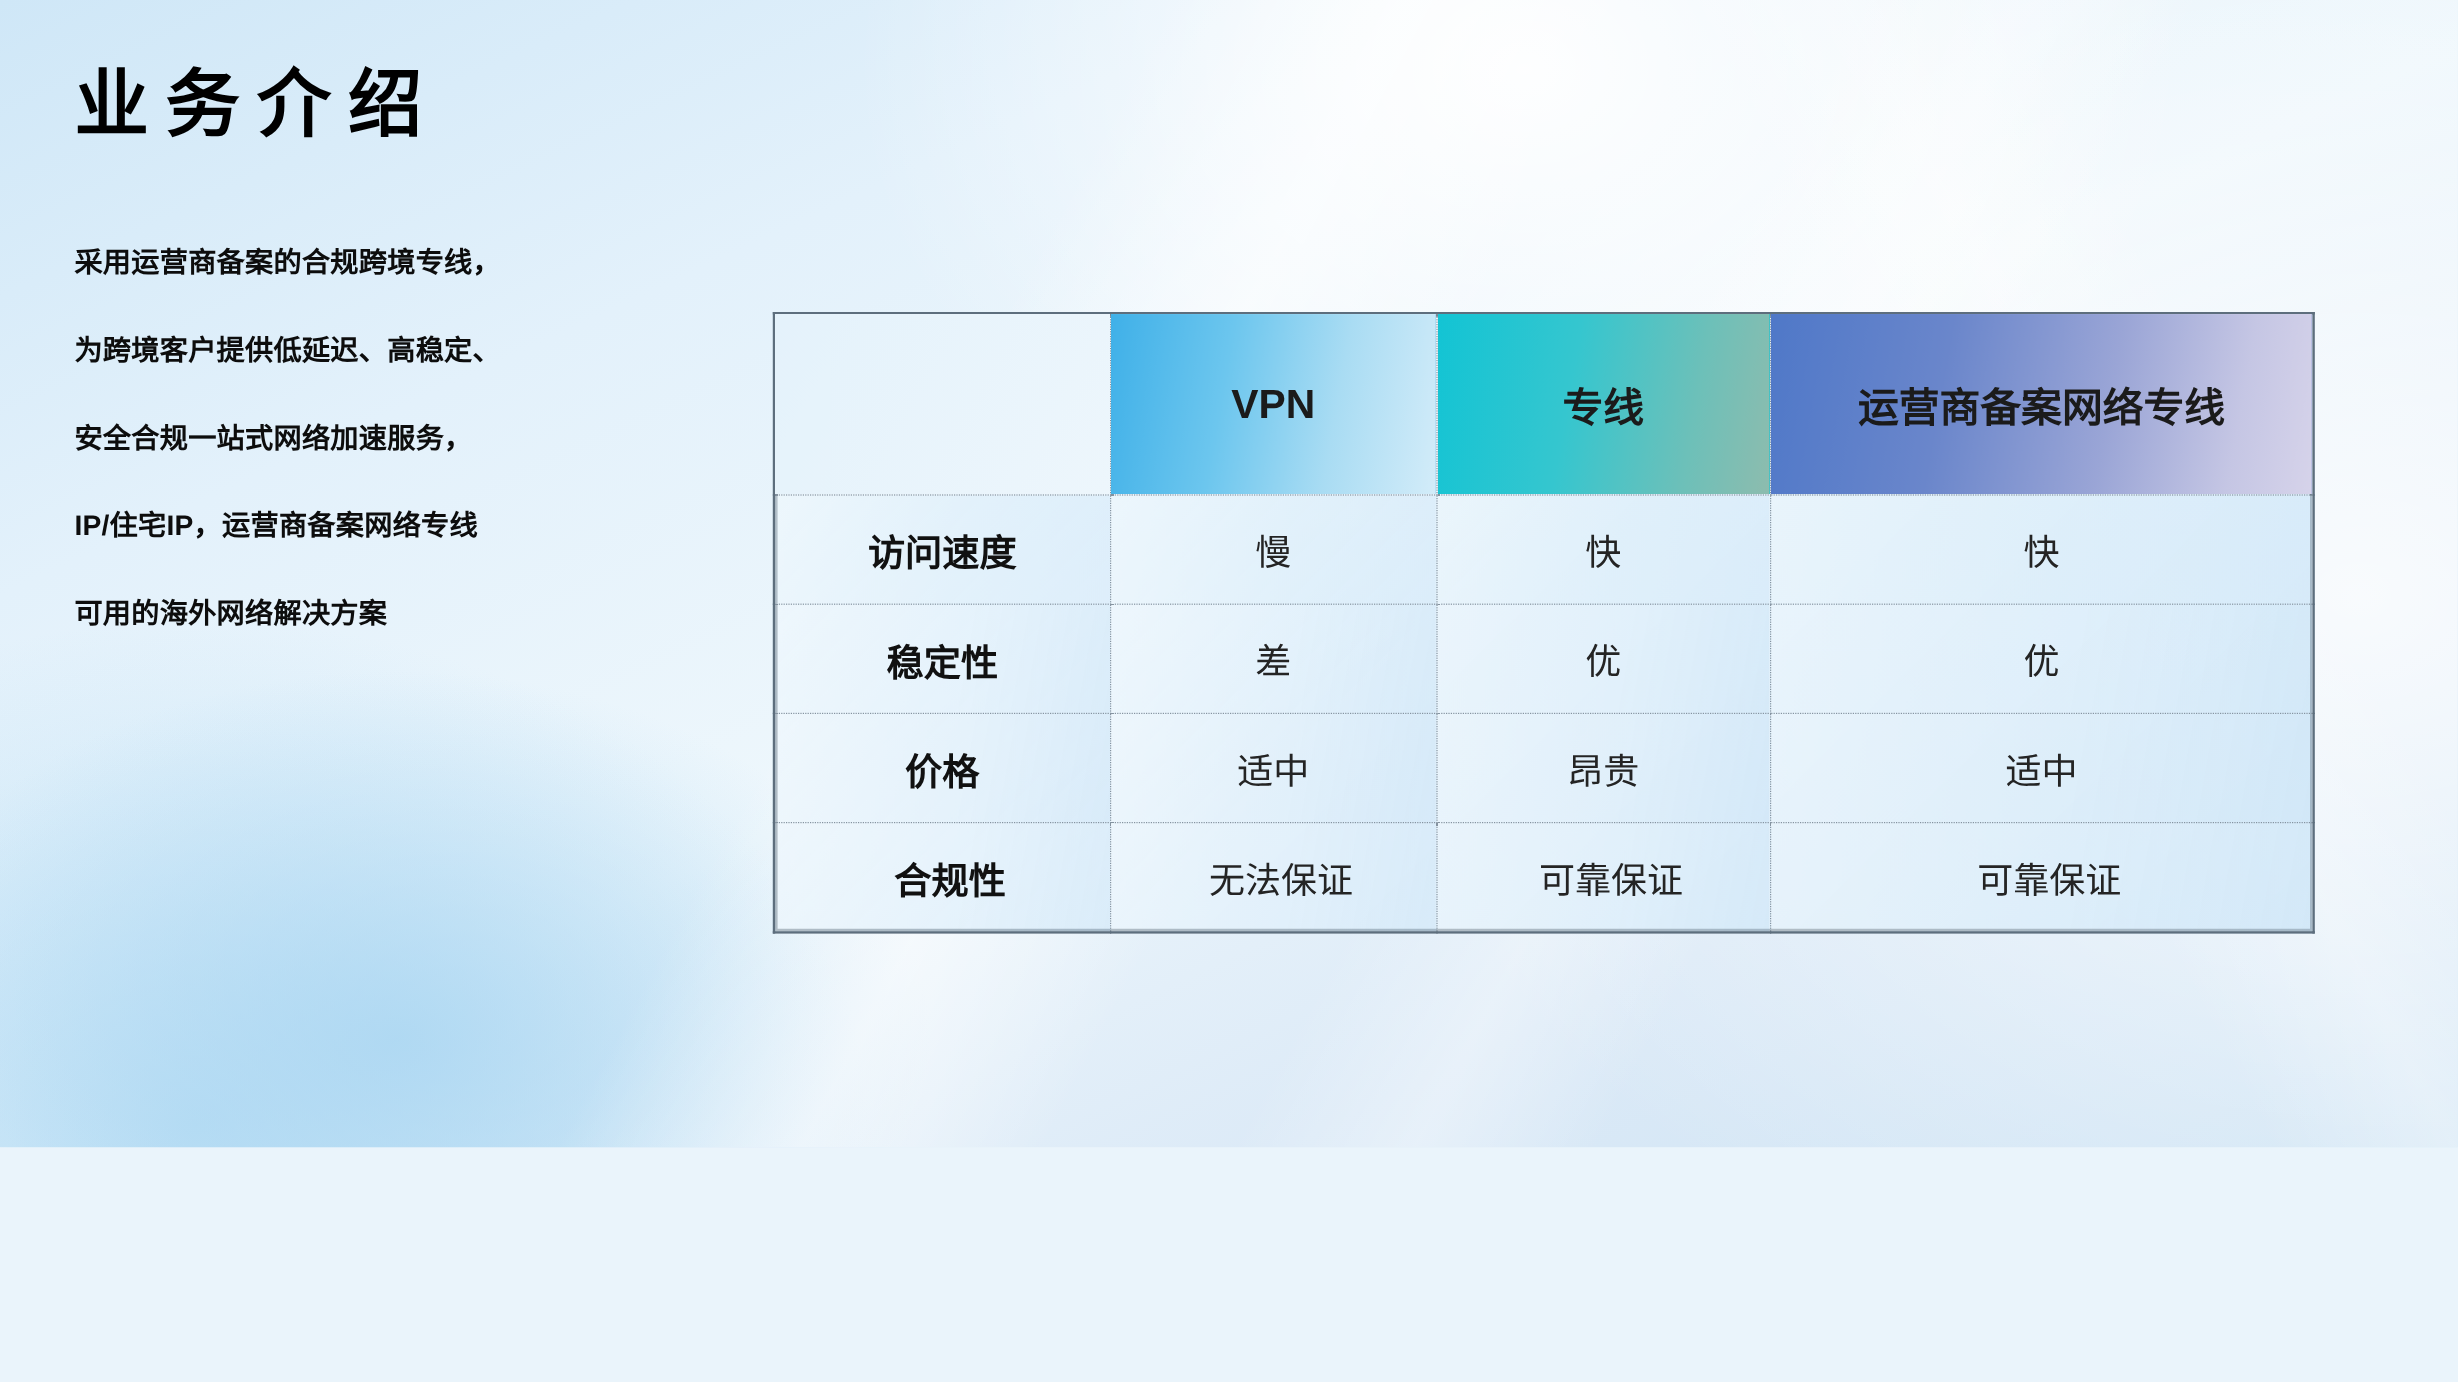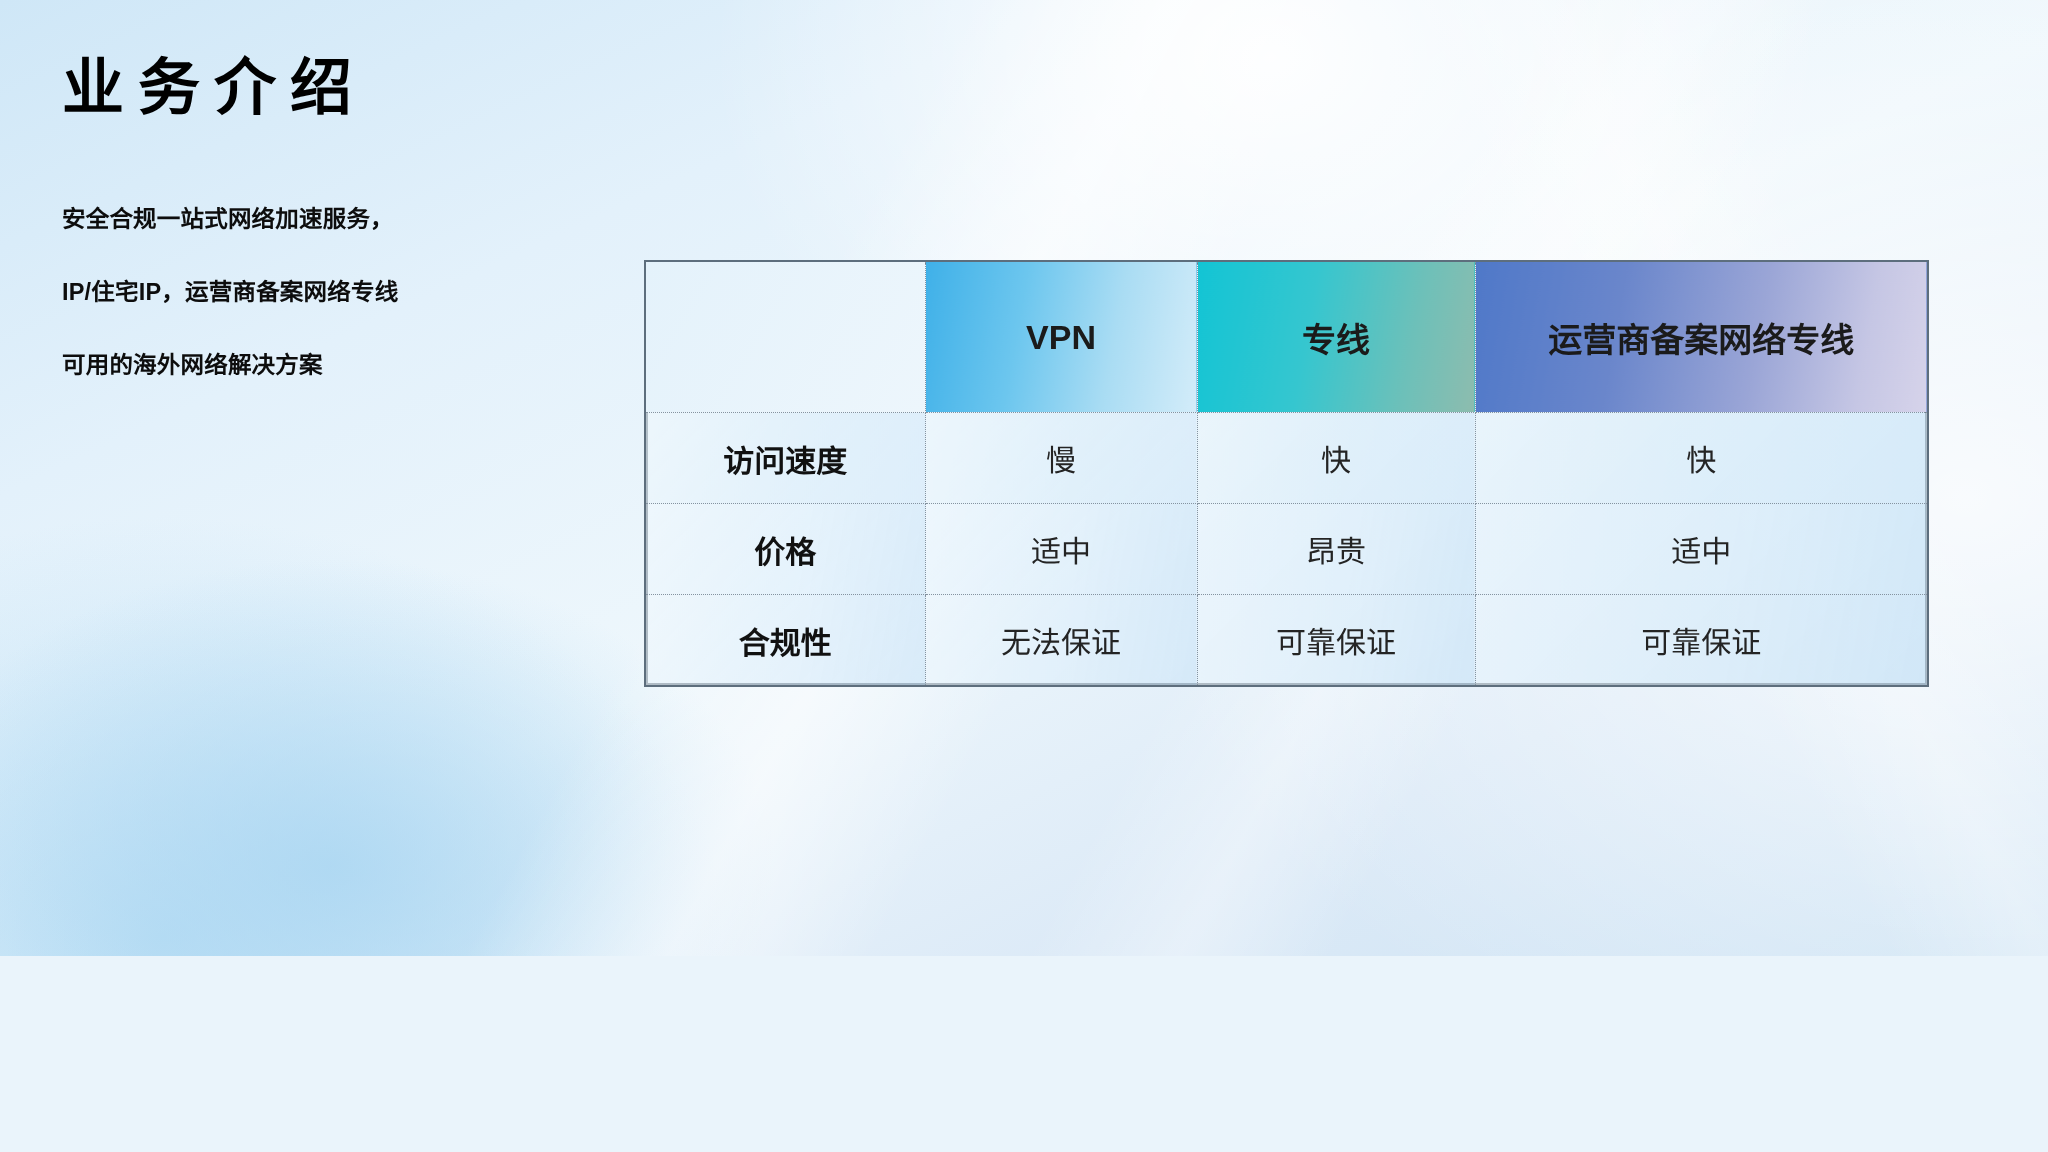--- a/index.html
+++ b/index.html
@@ -151,20 +151,22 @@
   tbody tr:nth-child(5) td { background: linear-gradient(100deg, rgba(238,247,253,0.50) 0%, rgba(221,238,250,0.50) 55%, rgba(207,230,247,0.55) 100%); }
 </style>
 </head>
 <body>
 
 <div class="slide">
 
   <div class="page-title">业务介绍</div>
 
   <div class="description">
+    <div class="desc-line">采用运营商备案的合规跨境专线，</div>
+    <div class="desc-line">为跨境客户提供低延迟、高稳定、</div>
     <div class="desc-line">安全合规一站式网络加速服务，</div>
     <div class="desc-line">IP/住宅IP，运营商备案网络专线</div>
     <div class="desc-line">可用的海外网络解决方案</div>
   </div>
 
   <div class="table-wrap">
     <table class="compare">
       <colgroup>
         <col class="c0">
           <col class="c1">
@@ -180,20 +182,26 @@
         </tr>
       </thead>
       <tbody>
         <tr>
           <td class="row-label">访问速度</td>
           <td>慢</td>
           <td>快</td>
           <td>快</td>
         </tr>
         <tr>
+          <td class="row-label">稳定性</td>
+          <td>差</td>
+          <td>优</td>
+          <td>优</td>
+        </tr>
+        <tr>
           <td class="row-label">价格</td>
           <td>适中</td>
           <td>昂贵</td>
           <td>适中</td>
         </tr>
         <tr>
           <td class="row-label">合规性</td>
           <td>无法保证</td>
           <td>可靠保证</td>
           <td>可靠保证</td>

